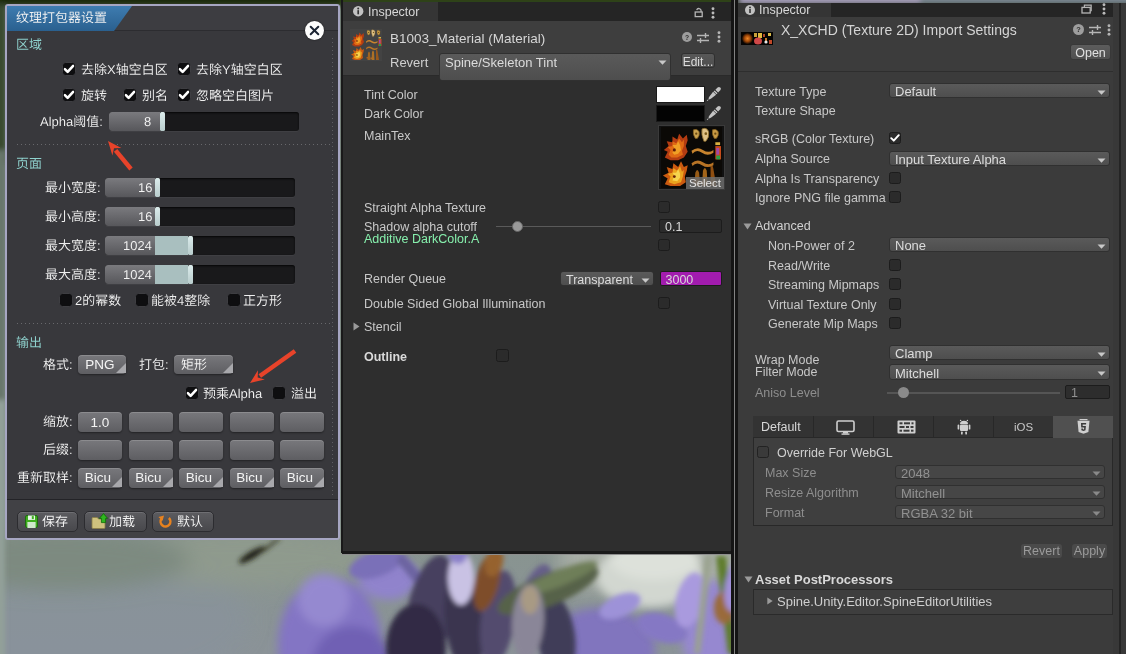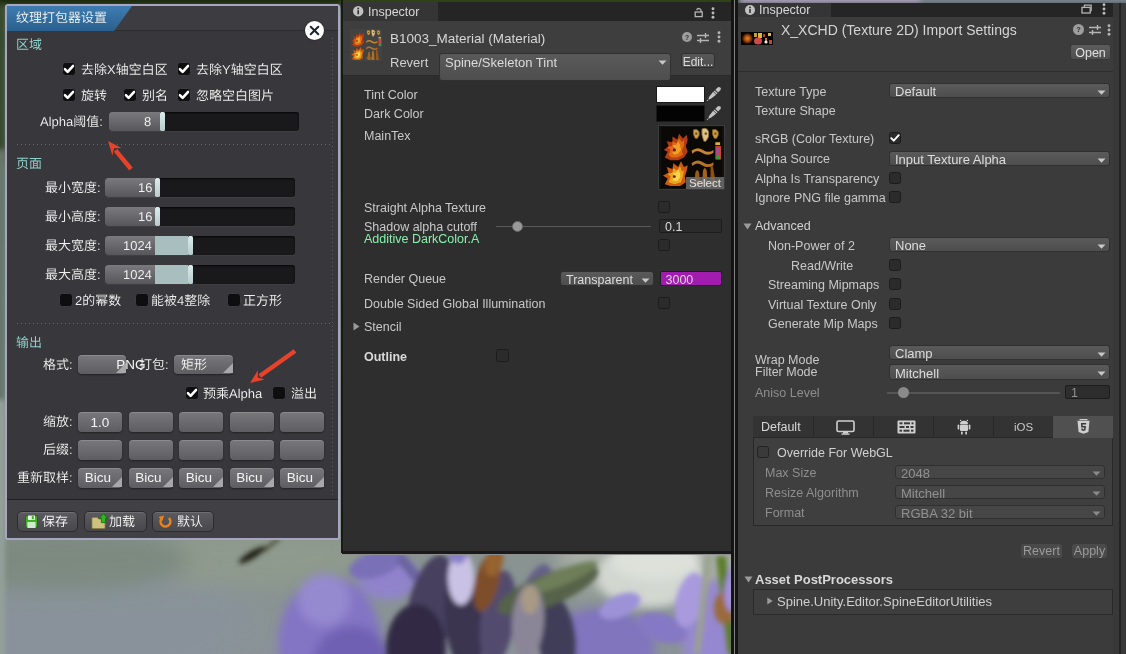--- a/index.html
+++ b/index.html
@@ -192,21 +192,21 @@
       <path fill="#efefef" d="M2.44 -6.63V-0.49H0.67V0.45H12.35V-0.49H7.34V-4.58H11.41V-5.53H7.34V-9.00H11.92V-9.97H1.17V-9.00H6.31V-0.49H3.44V-6.63Z M18.72 -10.63C19.05 -10.02 19.44 -9.19 19.60 -8.67H13.88V-7.72H17.43C17.27 -4.73 16.95 -1.36 13.59 0.29C13.85 0.48 14.17 0.81 14.31 1.06C16.78 -0.22 17.75 -2.37 18.17 -4.69H22.82C22.61 -1.75 22.36 -0.49 21.98 -0.15C21.81 -0.02 21.64 0.0 21.35 0.0C21.00 0.0 20.09 -0.01 19.16 -0.09C19.35 0.16 19.48 0.57 19.51 0.85C20.38 0.92 21.24 0.93 21.69 0.89C22.20 0.87 22.52 0.77 22.82 0.44C23.33 -0.06 23.59 -1.48 23.85 -5.17C23.88 -5.31 23.89 -5.64 23.89 -5.64H18.33C18.40 -6.33 18.46 -7.03 18.49 -7.72H25.16V-8.67H19.68L20.60 -9.07C20.42 -9.59 20.02 -10.38 19.65 -10.99Z M36.99 -10.71C36.19 -9.65 34.71 -8.55 33.46 -7.93C33.70 -7.74 33.99 -7.46 34.16 -7.24C35.49 -7.96 36.94 -9.13 37.90 -10.33ZM37.37 -7.12C36.50 -5.99 34.93 -4.82 33.59 -4.14C33.83 -3.95 34.12 -3.65 34.29 -3.45C35.68 -4.22 37.25 -5.48 38.25 -6.76ZM37.67 -3.61C36.69 -1.98 34.85 -0.54 32.91 0.24C33.17 0.45 33.46 0.79 33.61 1.02C35.62 0.10 37.47 -1.44 38.58 -3.25ZM31.25 -9.20V-5.83H29.15V-9.20ZM26.53 -5.83V-4.92H28.22C28.17 -2.98 27.88 -1.07 26.48 0.46C26.71 0.59 27.05 0.90 27.20 1.11C28.76 -0.58 29.09 -2.74 29.14 -4.92H31.25V1.02H32.21V-4.92H33.61V-5.83H32.21V-9.20H33.44V-10.11H26.75V-9.20H28.23V-5.83Z"></path>
     </svg>
     <div style="position:absolute;left:10px;top:317px;width:313px;height:1px;background-image:repeating-linear-gradient(90deg,#68686c 0 1px,transparent 1px 4px)"></div>
     <svg style="position:absolute;left:9.0px;top:329.5px" width="28.0" height="15.9" viewBox="0 -11.05 28.0 15.86">
       <path fill="#8fd2ce" d="M9.54 -5.81V-1.10H10.30V-5.81ZM11.19 -6.29V-0.06C11.19 0.07 11.14 0.11 10.99 0.13C10.82 0.13 10.30 0.13 9.71 0.11C9.84 0.35 9.94 0.70 9.97 0.92C10.73 0.92 11.25 0.90 11.57 0.77C11.89 0.63 11.98 0.40 11.98 -0.06V-6.29ZM0.92 -4.29C1.02 -4.39 1.40 -4.47 1.81 -4.47H2.84V-2.67C1.97 -2.46 1.17 -2.28 0.54 -2.17L0.76 -1.24L2.84 -1.78V1.02H3.70V-2.00L4.78 -2.28L4.70 -3.10L3.70 -2.87V-4.47H4.74V-5.36H3.70V-7.34H2.84V-5.36H1.71C2.05 -6.27 2.37 -7.35 2.63 -8.47H4.77V-9.36H2.82C2.92 -9.82 3.00 -10.29 3.06 -10.75L2.15 -10.90C2.10 -10.4 2.04 -9.86 1.95 -9.36H0.61V-8.47H1.78C1.54 -7.39 1.3 -6.51 1.18 -6.17C1.00 -5.59 0.84 -5.17 0.62 -5.10C0.72 -4.88 0.87 -4.47 0.92 -4.29ZM8.56 -10.95C7.70 -9.59 6.09 -8.30 4.52 -7.57C4.75 -7.38 5.01 -7.08 5.16 -6.85C5.51 -7.03 5.86 -7.24 6.20 -7.46V-6.91H11.01V-7.55C11.33 -7.35 11.68 -7.16 12.03 -6.98C12.15 -7.24 12.42 -7.55 12.66 -7.74C11.29 -8.33 10.06 -9.07 9.07 -10.17L9.36 -10.60ZM6.57 -7.72C7.30 -8.25 7.99 -8.87 8.56 -9.54C9.23 -8.81 9.94 -8.22 10.73 -7.72ZM7.98 -5.27V-4.25H6.20V-5.27ZM5.39 -6.05V0.98H6.20V-1.69H7.98V0.01C7.98 0.13 7.95 0.15 7.85 0.16C7.72 0.16 7.38 0.16 6.98 0.15C7.09 0.38 7.20 0.74 7.22 0.96C7.78 0.96 8.19 0.96 8.46 0.81C8.73 0.67 8.80 0.42 8.80 0.01V-6.05ZM6.20 -3.49H7.98V-2.43H6.20Z M14.35 -4.43V0.27H23.58V1.01H24.63V-4.43H23.58V-0.70H20.00V-5.25H24.11V-9.75H23.06V-6.20H20.00V-10.90H18.94V-6.20H15.96V-9.73H14.95V-5.25H18.94V-0.70H15.43V-4.43Z"></path>
     </svg>
     <svg style="position:absolute;left:36.4px;top:352.0px" width="31.6" height="15.9" viewBox="0 -11.05 31.6 15.86">
       <path fill="#efefef" d="M7.47 -8.67H10.32C9.93 -7.85 9.39 -7.09 8.77 -6.44C8.15 -7.08 7.67 -7.76 7.31 -8.42ZM2.62 -10.92V-8.13H0.67V-7.21H2.50C2.10 -5.42 1.23 -3.38 0.36 -2.27C0.53 -2.05 0.77 -1.67 0.87 -1.41C1.52 -2.27 2.14 -3.69 2.62 -5.16V1.02H3.54V-5.52C3.95 -4.95 4.40 -4.25 4.61 -3.88L5.2 -4.62C4.96 -4.96 3.9 -6.25 3.54 -6.64V-7.21H5.03L4.71 -6.95C4.93 -6.79 5.31 -6.46 5.48 -6.29C5.92 -6.68 6.37 -7.14 6.77 -7.67C7.12 -7.05 7.57 -6.43 8.13 -5.85C7.03 -4.90 5.73 -4.19 4.43 -3.78C4.62 -3.58 4.87 -3.22 4.99 -2.98C5.33 -3.11 5.66 -3.25 6.00 -3.40V1.05H6.91V0.48H10.54V1.00H11.49V-3.51L12.09 -3.27C12.23 -3.52 12.50 -3.9 12.70 -4.09C11.41 -4.48 10.32 -5.09 9.43 -5.83C10.34 -6.78 11.08 -7.93 11.55 -9.26L10.94 -9.55L10.76 -9.51H7.95C8.16 -9.89 8.34 -10.28 8.50 -10.68L7.56 -10.93C7.05 -9.60 6.21 -8.33 5.23 -7.40V-8.13H3.54V-10.92ZM6.91 -0.37V-2.88H10.54V-0.37ZM6.64 -3.73C7.40 -4.13 8.12 -4.62 8.78 -5.21C9.42 -4.65 10.16 -4.14 11.01 -3.73Z M22.21 -10.28C22.89 -9.81 23.69 -9.11 24.08 -8.64L24.76 -9.25C24.37 -9.71 23.54 -10.37 22.88 -10.82ZM20.34 -10.86C20.34 -10.06 20.37 -9.26 20.41 -8.48H13.71V-7.54H20.47C20.81 -2.70 21.90 1.06 24.03 1.06C25.03 1.06 25.40 0.40 25.57 -1.87C25.29 -1.97 24.93 -2.19 24.71 -2.41C24.62 -0.67 24.47 0.05 24.11 0.05C22.82 0.05 21.81 -3.13 21.48 -7.54H25.31V-8.48H21.43C21.39 -9.25 21.38 -10.04 21.38 -10.86ZM13.76 -0.31 14.07 0.65C15.74 0.28 18.13 -0.26 20.34 -0.77L20.26 -1.66L17.48 -1.06V-4.65H19.91V-5.60H14.17V-4.65H16.50V-0.87Z M27.18 -5.55V-6.86H28.42V-5.55ZM27.18 0.0V-1.31H28.42V0.0Z"></path>
     </svg>
     <div style="position:absolute;left:71px;top:349px;width:48px;height:19px;background:linear-gradient(180deg,#78787c,#5e5e62);border-radius:4px;box-shadow:inset 0 1px 0 rgba(255,255,255,.15),0 1px 2px rgba(0,0,0,.4)"></div>
-    <div style="position:absolute;left:93.0px;top:351.2px;font:normal 13.5px 'Liberation Sans',sans-serif;color:#f4f4f4;white-space:nowrap;transform:translateX(-50%);margin-left:31px;">PNG</div>
+    <div style="position:absolute;left:93.0px;top:351.2px;font:normal 13.5px 'Liberation Sans',sans-serif;color:#f4f4f4;white-space:nowrap;transform:translateX(-50%);">PNG</div>
     <svg style="position:absolute;left:108px;top:357px" width="11" height="11" viewBox="0 0 11 11">
       <path d="M11 0 L11 10 L1 10 Z" fill="#a8a8ac"></path>
     </svg>
     <svg style="position:absolute;left:132.4px;top:352.0px" width="31.6" height="15.9" viewBox="0 -11.05 31.6 15.86">
       <path fill="#efefef" d="M2.58 -10.92V-8.29H0.62V-7.35H2.58V-4.58C1.80 -4.38 1.09 -4.18 0.50 -4.04L0.80 -3.06L2.58 -3.58V-0.26C2.58 -0.07 2.50 -0.01 2.32 -0.01C2.15 0.0 1.58 0.0 0.97 -0.01C1.10 0.24 1.24 0.65 1.28 0.90C2.19 0.90 2.73 0.88 3.08 0.72C3.41 0.57 3.54 0.29 3.54 -0.24V-3.87L5.49 -4.45L5.36 -5.38L3.54 -4.86V-7.35H5.35V-8.29H3.54V-10.92ZM5.43 -9.82V-8.85H9.13V-0.40C9.13 -0.15 9.04 -0.07 8.78 -0.07C8.50 -0.05 7.56 -0.05 6.60 -0.09C6.76 0.19 6.94 0.67 7.00 0.96C8.24 0.96 9.06 0.94 9.54 0.77C10.01 0.61 10.17 0.27 10.17 -0.38V-8.85H12.49V-9.82Z M16.93 -10.98C16.17 -9.20 14.88 -7.52 13.45 -6.47C13.68 -6.30 14.09 -5.94 14.26 -5.75C15.05 -6.40 15.83 -7.26 16.52 -8.24H23.34C23.24 -4.61 23.10 -3.30 22.85 -2.98C22.73 -2.83 22.61 -2.80 22.41 -2.82C22.19 -2.80 21.67 -2.82 21.09 -2.86C21.24 -2.61 21.34 -2.22 21.37 -1.93C21.97 -1.89 22.54 -1.89 22.88 -1.93C23.23 -1.97 23.49 -2.08 23.71 -2.37C24.07 -2.84 24.20 -4.36 24.34 -8.70C24.36 -8.84 24.36 -9.16 24.36 -9.16H17.12C17.42 -9.65 17.68 -10.17 17.91 -10.69ZM16.49 -6.01H19.91V-3.9H16.49ZM15.53 -6.89V-1.05C15.53 0.41 16.14 0.76 18.2 0.76C18.65 0.76 22.63 0.76 23.14 0.76C24.90 0.76 25.28 0.27 25.49 -1.44C25.20 -1.49 24.79 -1.65 24.54 -1.80C24.41 -0.44 24.23 -0.15 23.11 -0.15C22.25 -0.15 18.81 -0.15 18.13 -0.15C16.74 -0.15 16.49 -0.33 16.49 -1.05V-3.02H20.86V-6.89Z M27.18 -5.55V-6.86H28.42V-5.55ZM27.18 0.0V-1.31H28.42V0.0Z"></path>
     </svg>
     <div style="position:absolute;left:167px;top:349px;width:59px;height:19px;background:linear-gradient(180deg,#78787c,#5e5e62);border-radius:4px;box-shadow:inset 0 1px 0 rgba(255,255,255,.15),0 1px 2px rgba(0,0,0,.4)"></div>
     <svg style="position:absolute;left:174.0px;top:351.5px" width="28.0" height="15.9" viewBox="0 -11.05 28.0 15.86">
       <path fill="#f4f4f4" d="M7.25 -6.34H10.60V-3.84H7.25ZM12.12 -10.24H6.26V0.52H12.35V-0.42H7.25V-2.93H11.53V-7.26H7.25V-9.28H12.12ZM1.81 -10.90C1.59 -9.29 1.20 -7.70 0.55 -6.65C0.77 -6.53 1.18 -6.29 1.35 -6.13C1.69 -6.72 1.97 -7.46 2.21 -8.28H3.02V-6.21L3.01 -5.59H0.79V-4.66H2.95C2.78 -2.97 2.19 -1.13 0.46 0.27C0.66 0.38 1.02 0.75 1.14 0.96C2.39 -0.05 3.10 -1.35 3.49 -2.66C4.06 -1.93 4.88 -0.87 5.22 -0.33L5.86 -1.13C5.53 -1.52 4.21 -3.13 3.73 -3.62C3.80 -3.97 3.86 -4.32 3.88 -4.66H5.83V-5.59H3.95L3.96 -6.18V-8.28H5.52V-9.17H2.44C2.56 -9.68 2.66 -10.20 2.74 -10.73Z M23.99 -10.71C23.19 -9.65 21.71 -8.55 20.46 -7.93C20.70 -7.74 20.99 -7.46 21.16 -7.24C22.49 -7.96 23.94 -9.13 24.90 -10.33ZM24.37 -7.12C23.50 -5.99 21.93 -4.82 20.59 -4.14C20.83 -3.95 21.12 -3.65 21.29 -3.45C22.68 -4.22 24.25 -5.48 25.25 -6.76ZM24.67 -3.61C23.69 -1.98 21.85 -0.54 19.91 0.24C20.17 0.45 20.46 0.79 20.61 1.02C22.61 0.10 24.47 -1.44 25.58 -3.25ZM18.25 -9.20V-5.83H16.15V-9.20ZM13.53 -5.83V-4.92H15.22C15.17 -2.98 14.88 -1.07 13.48 0.46C13.71 0.59 14.05 0.90 14.20 1.11C15.76 -0.58 16.09 -2.74 16.14 -4.92H18.25V1.02H19.21V-4.92H20.61V-5.83H19.21V-9.20H20.44V-10.11H13.75V-9.20H15.23V-5.83Z"></path>
     </svg>
@@ -557,21 +557,21 @@
       <path d="M0.5 1.5 L8.5 1.5 L4.5 7.5 Z" fill="#9a9a9a"></path>
     </svg>
     <div style="position:absolute;left:17px;top:215.5px;font:normal 12.5px 'Liberation Sans',sans-serif;color:#d2d2d2;white-space:nowrap;">Advanced</div>
     <div style="position:absolute;left:30px;top:235.5px;font:normal 12.5px 'Liberation Sans',sans-serif;color:#c8c8c8;white-space:nowrap;">Non-Power of 2</div>
     <div style="position:absolute;left:151px;top:233.5px;width:221px;height:15.5px;background:linear-gradient(180deg,#5a5a5a,#4e4e4e);border:1px solid #303030;border-radius:3px">
       <div style="position:absolute;left:5px;top:0.7750000000000004px;font:13px 'Liberation Sans',sans-serif;color:#dcdcdc;white-space:nowrap">None</div>
       <svg style="position:absolute;left:207px;top:6.15px" width="9.0" height="5.0" viewBox="0 0 9 5">
         <path d="M0.5 0.4 L8.5 0.4 L4.5 4.8 Z" fill="#c8c8c8"></path>
       </svg>
     </div>
-    <div style="position:absolute;left:30px;top:255.5px;font:normal 12.5px 'Liberation Sans',sans-serif;color:#c8c8c8;white-space:nowrap;margin-left:23px;">Read/Write</div>
+    <div style="position:absolute;left:30px;top:255.5px;font:normal 12.5px 'Liberation Sans',sans-serif;color:#c8c8c8;white-space:nowrap;">Read/Write</div>
     <div style="position:absolute;left:151px;top:255.5px;width:12px;height:12px;background:#2b2b2b;border:1px solid #1c1c1c;border-radius:2.5px"></div>
     <div style="position:absolute;left:30px;top:275px;font:normal 12.5px 'Liberation Sans',sans-serif;color:#c8c8c8;white-space:nowrap;">Streaming Mipmaps</div>
     <div style="position:absolute;left:151px;top:275px;width:12px;height:12px;background:#2b2b2b;border:1px solid #1c1c1c;border-radius:2.5px"></div>
     <div style="position:absolute;left:30px;top:294.5px;font:normal 12.5px 'Liberation Sans',sans-serif;color:#c8c8c8;white-space:nowrap;">Virtual Texture Only</div>
     <div style="position:absolute;left:151px;top:294.5px;width:12px;height:12px;background:#2b2b2b;border:1px solid #1c1c1c;border-radius:2.5px"></div>
     <div style="position:absolute;left:30px;top:314px;font:normal 12.5px 'Liberation Sans',sans-serif;color:#c8c8c8;white-space:nowrap;">Generate Mip Maps</div>
     <div style="position:absolute;left:151px;top:314px;width:12px;height:12px;background:#2b2b2b;border:1px solid #1c1c1c;border-radius:2.5px"></div>
     <div style="position:absolute;left:17px;top:342.5px;font:normal 12.5px 'Liberation Sans',sans-serif;color:#c8c8c8;white-space:nowrap;margin-top:7px;">Wrap Mode</div>
     <div style="position:absolute;left:151px;top:341.5px;width:221px;height:15.5px;background:linear-gradient(180deg,#5a5a5a,#4e4e4e);border:1px solid #303030;border-radius:3px">
       <div style="position:absolute;left:5px;top:0.7750000000000004px;font:13px 'Liberation Sans',sans-serif;color:#dcdcdc;white-space:nowrap">Clamp</div>

